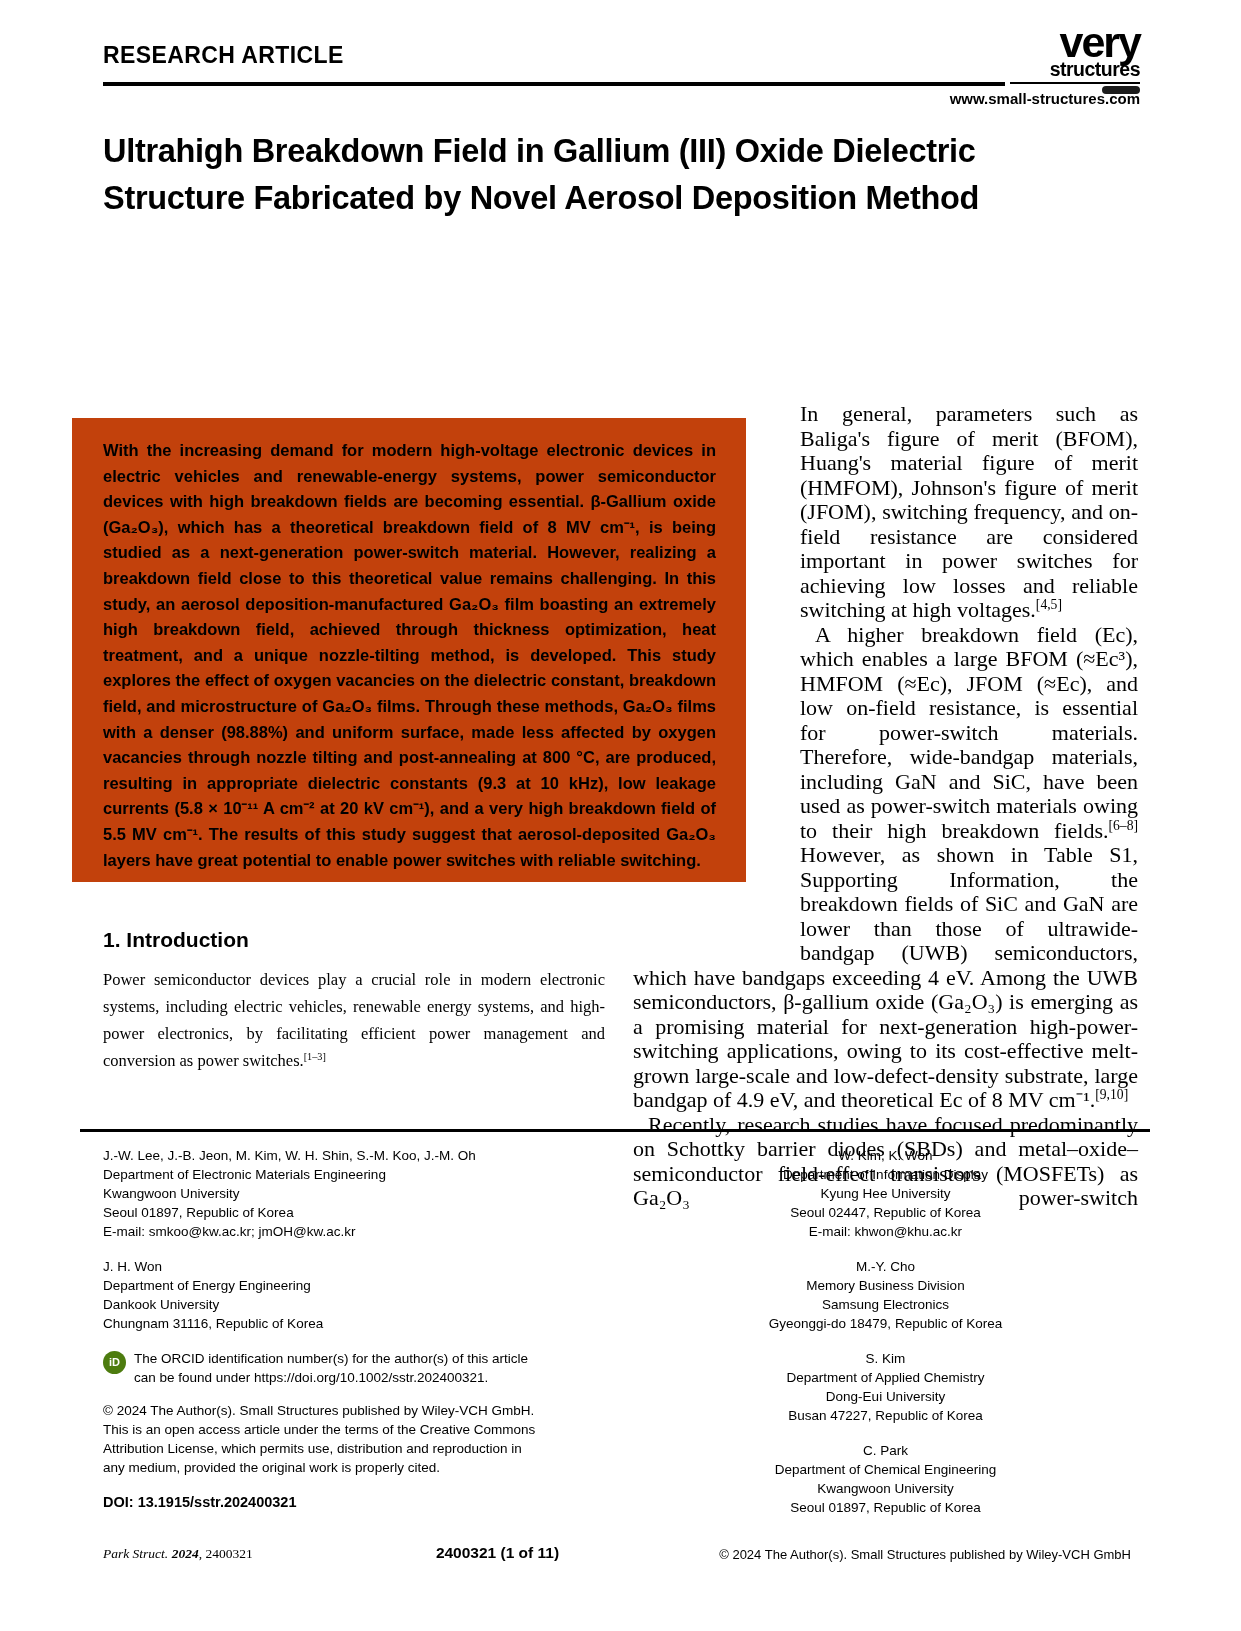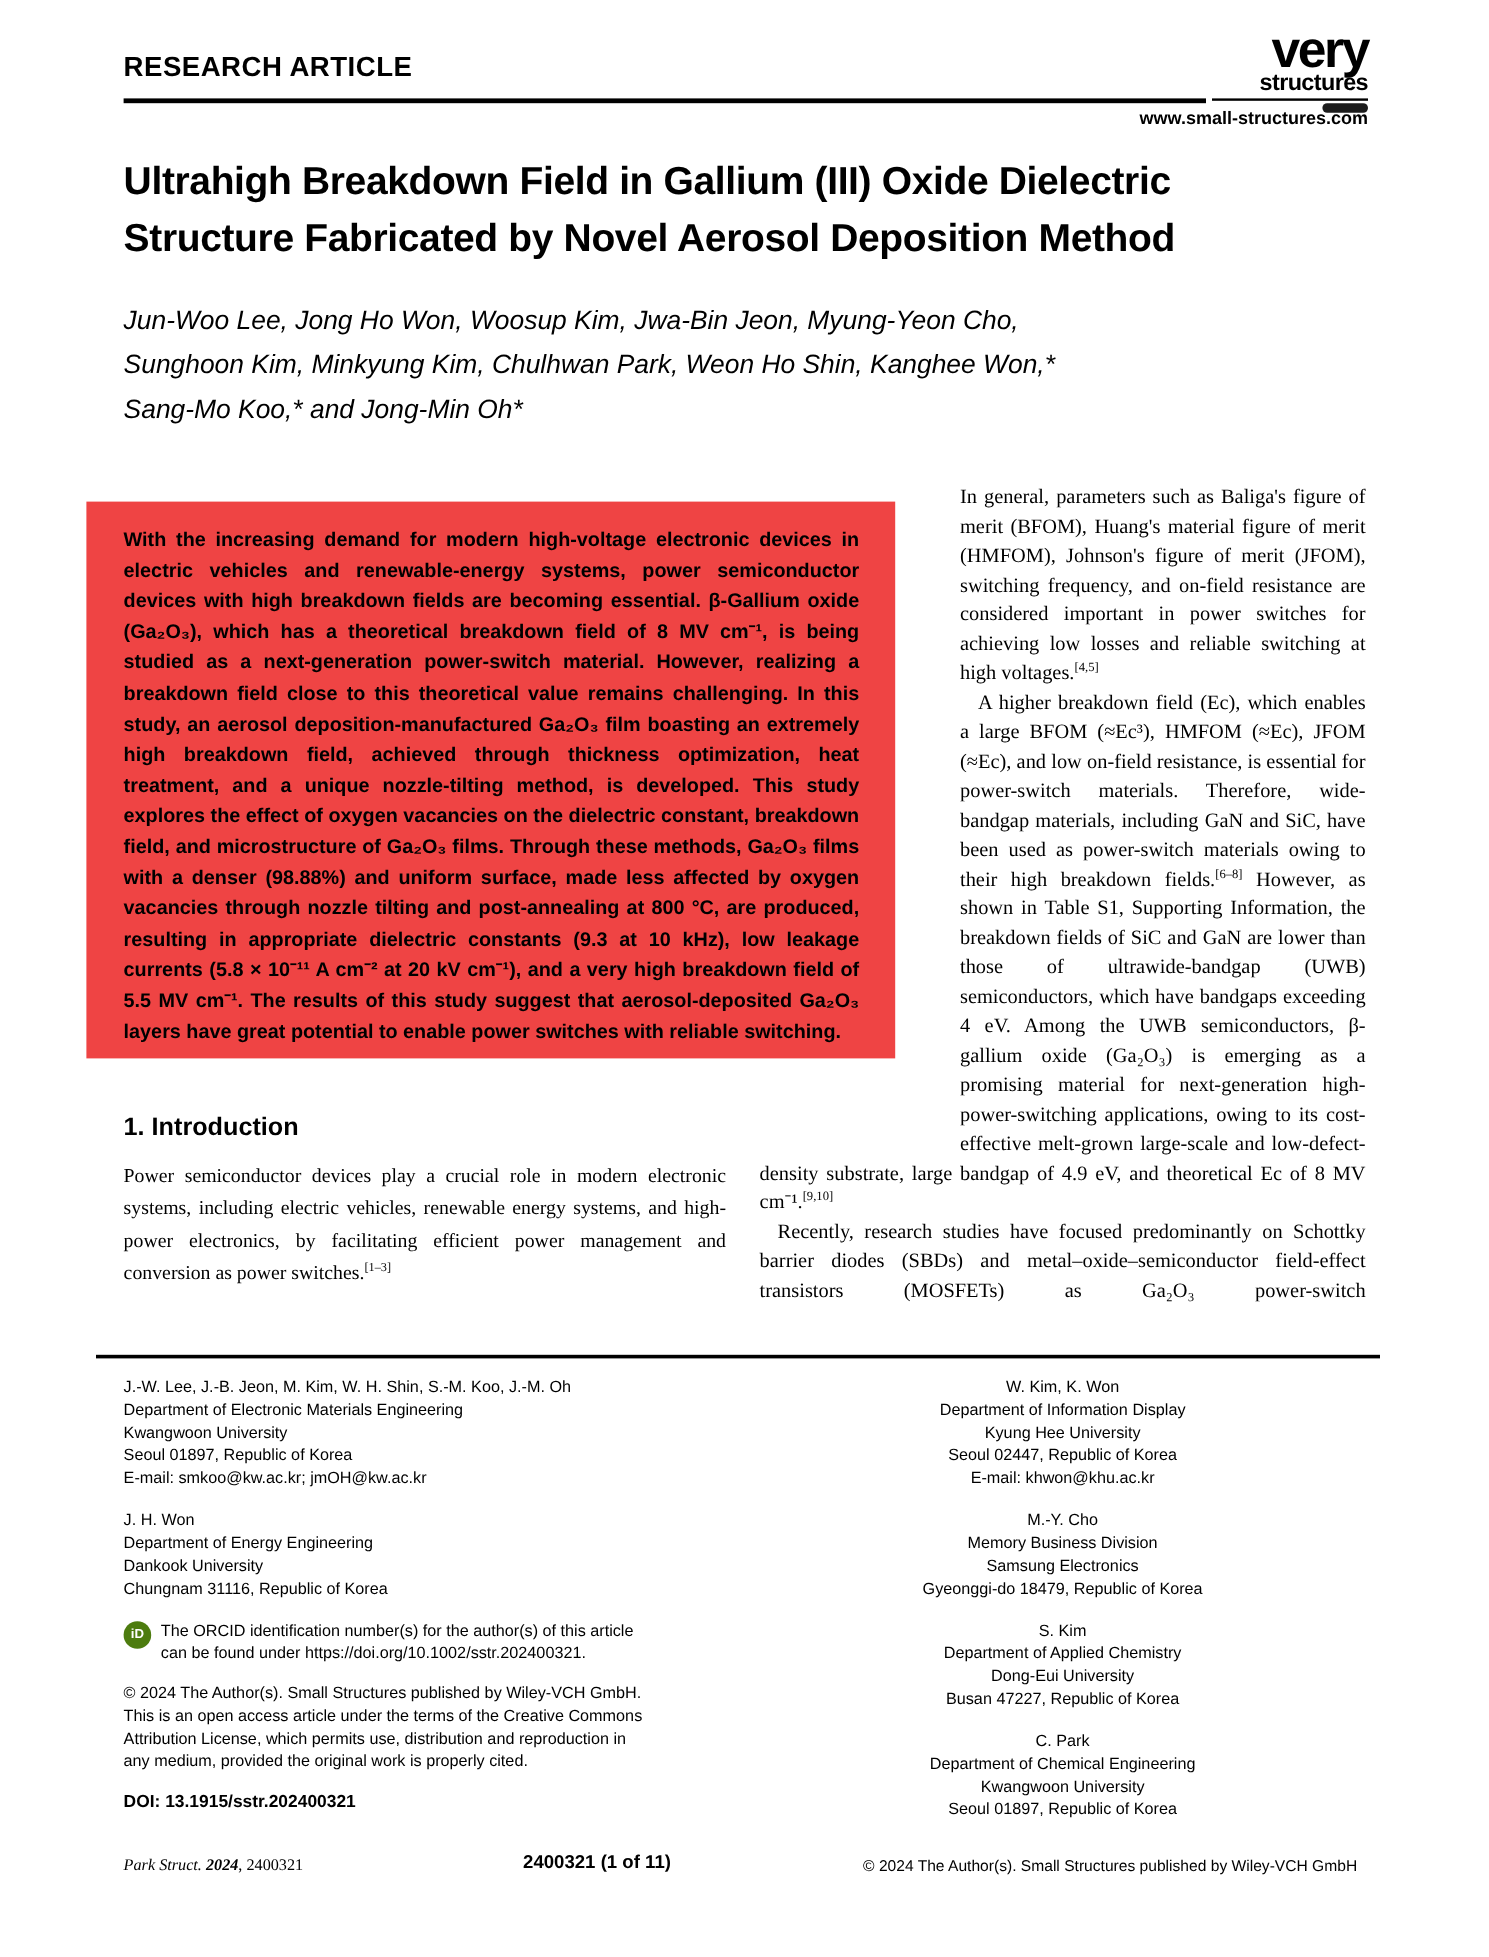--- a/index.html
+++ b/index.html
@@ -16,29 +16,29 @@
   .logo-rule{position:relative;margin-top:3px;border-top:2px solid #000;height:10px;}
   .logo-badge{position:absolute;right:0;top:2px;width:38px;height:8px;background:#1c1c1c;border-radius:4px;display:inline-block;}
   .website{position:absolute;top:90px;right:101px;font-size:15px;font-weight:bold;}
 
   
   h1.title{position:absolute;left:103px;top:128px;width:1020px;margin:0;font-size:32.5px;line-height:47px;
            font-weight:bold;letter-spacing:-.3px;white-space:pre-line;}
   .authors{position:absolute;left:103px;top:248px;width:1000px;font-size:22px;line-height:37px;font-style:italic;}
 
   
-  .abstract-box{position:absolute;left:72px;top:418px;width:674px;height:464px;background:#ef4444;
+  .abstract-box{position:absolute;left:72px;top:418px;width:674px;height:464px;background:#c2410c;
                 box-sizing:border-box;padding:20px 30px 10px 31px;overflow:hidden;}
   .abstract-text{margin:0;font-size:16.5px;line-height:25.6px;font-weight:700;text-align:justify;}
 
   
   .serif{font-family:"Liberation Serif",serif;}
   .intro-head{position:absolute;left:103px;top:928px;margin:0;font-size:21px;font-weight:bold;}
   .intro-p{position:absolute;left:103px;top:966px;width:502px;margin:0;font-size:16.5px;line-height:27px;text-align:justify;}
-  .right-col{position:absolute;left:633px;top:402px;width:505px;font-size:17px;line-height:24.5px;}
+  .right-col{position:absolute;left:633px;top:402px;width:505px;font-size:22px;line-height:24.5px;}
   .right-col p{margin:0;text-align:justify;}
   .right-col p + p{text-indent:15px;}
   .wrap-spacer{float:left;width:167px;height:563px;}
   .cut-paragraph{text-align-last:justify;}
   sup{font-size:.62em;line-height:0;}
 
   
   .footnote-rule{position:absolute;left:80px;top:1129px;width:1070px;height:3px;background:#000;}
   .fn-col{position:absolute;top:1146px;font-size:13.5px;line-height:19px;}
   .fn-left{left:103px;width:505px;}
@@ -67,23 +67,20 @@
     <div class="logo-small">very</div>
     <div class="logo-structures">structures</div>
     <div class="logo-rule">
       <span class="logo-badge"></span>
     </div>
   </div>
   <div class="website">www.small-structures.com</div>
 
   <h1 class="title">Ultrahigh Breakdown Field in Gallium (III) Oxide Dielectric
 Structure Fabricated by Novel Aerosol Deposition Method</h1>
-  <div class="authors pre">Jun-Woo Lee, Jong Ho Won, Woosup Kim, Jwa-Bin Jeon, Myung-Yeon Cho,
-Sunghoon Kim, Minkyung Kim, Chulhwan Park, Weon Ho Shin, Kanghee Won,*
-Sang-Mo Koo,* and Jong-Min Oh*</div>
 
   <div class="abstract-box">
     <p class="abstract-text">With the increasing demand for modern high-voltage electronic devices in electric vehicles and renewable-energy systems, power semiconductor devices with high breakdown fields are becoming essential. β-Gallium oxide (Ga₂O₃), which has a theoretical breakdown field of 8 MV cm⁻¹, is being studied as a next-generation power-switch material. However, realizing a breakdown field close to this theoretical value remains challenging. In this study, an aerosol deposition-manufactured Ga₂O₃ film boasting an extremely high breakdown field, achieved through thickness optimization, heat treatment, and a unique nozzle-tilting method, is developed. This study explores the effect of oxygen vacancies on the dielectric constant, breakdown field, and microstructure of Ga₂O₃ films. Through these methods, Ga₂O₃ films with a denser (98.88%) and uniform surface, made less affected by oxygen vacancies through nozzle tilting and post-annealing at 800 °C, are produced, resulting in appropriate dielectric constants (9.3 at 10 kHz), low leakage currents (5.8 × 10⁻¹¹ A cm⁻² at 20 kV cm⁻¹), and a very high breakdown field of 5.5 MV cm⁻¹. The results of this study suggest that aerosol-deposited Ga₂O₃ layers have great potential to enable power switches with reliable switching.</p>
   </div>
 
   <div class="right-col serif">
     <div class="wrap-spacer"></div>
     <p>In general, parameters such as Baliga's figure of merit (BFOM), Huang's material figure of merit (HMFOM), Johnson's figure of merit (JFOM), switching frequency, and on-field resistance are considered important in power switches for achieving low losses and reliable switching at high voltages.<sup>[4,5]</sup></p>
     <p>A higher breakdown field (Ec), which enables a large BFOM (≈Ec³), HMFOM (≈Ec), JFOM (≈Ec), and low on-field resistance, is essential for power-switch materials. Therefore, wide-bandgap materials, including GaN and SiC, have been used as power-switch materials owing to their high breakdown fields.<sup>[6–8]</sup> However, as shown in Table S1, Supporting Information, the breakdown fields of SiC and GaN are lower than those of ultrawide-bandgap (UWB) semiconductors, which have bandgaps exceeding 4 eV. Among the UWB semiconductors, β-gallium oxide (Ga₂O₃) is emerging as a promising material for next-generation high-power-switching applications, owing to its cost-effective melt-grown large-scale and low-defect-density substrate, large bandgap of 4.9 eV, and theoretical Ec of 8 MV cm⁻¹.<sup>[9,10]</sup></p>
     <p class="cut-paragraph">Recently, research studies have focused predominantly on Schottky barrier diodes (SBDs) and metal–oxide–semiconductor field-effect transistors (MOSFETs) as Ga₂O₃ power-switch</p>

